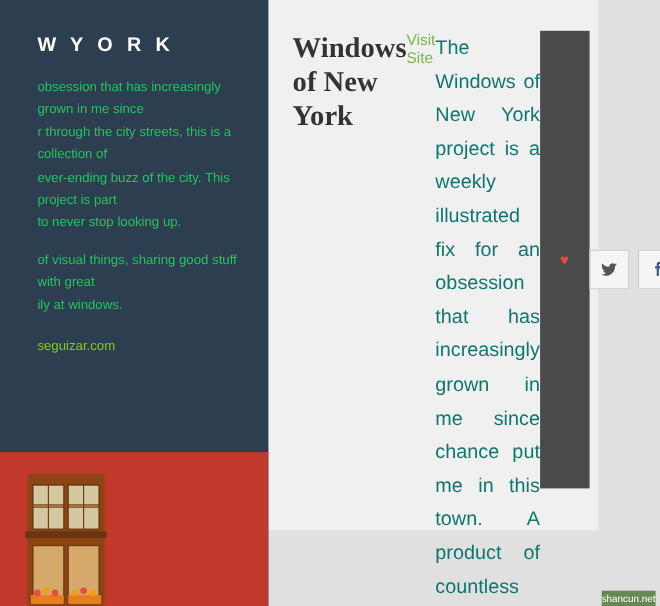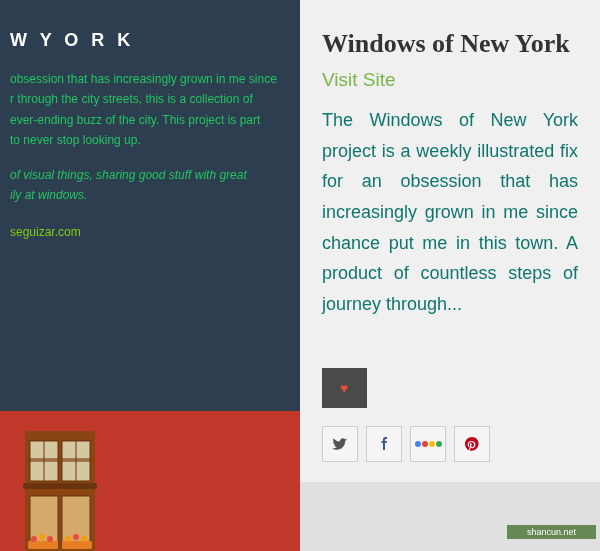--- a/index.html
+++ b/index.html
@@ -7,27 +7,28 @@
       background: #e0e0e0;
       font-family: Georgia, serif;
       width: 600px;
       height: 551px;
       overflow: hidden;
       display: flex;
     }
 
     
     .left-panel {
-      width: 300px;
+      width: 244px;
       height: 551px;
       background: #2c3e50;
       color: #ccc;
       position: relative;
       overflow: hidden;
       flex-shrink: 0;
+      padding-left: 24px;
     }
 
     .left-panel-content {
       padding: 30px 20px 20px 10px;
       position: relative;
       z-index: 2;
     }
 
     .left-title {
       color: #fff;
@@ -73,35 +74,35 @@
       z-index: 3;
     }
 
     
     .right-panel {
       width: 300px;
       height: 482px;
       background: #f0f0f0;
       padding: 28px 22px 20px 22px;
       display: flex;
-      flex-direction: column;
+      flex-direction: row;
     }
 
     .right-title {
       font-family: Georgia, serif;
       font-size: 26px;
       font-weight: bold;
       color: #333;
       line-height: 1.2;
       margin-bottom: 10px;
     }
 
     .visit-site-link {
       color: #7ab648;
-      font-size: 19px;
+      font-size: 14px;
       font-family: Arial, sans-serif;
       margin-bottom: 14px;
       cursor: pointer;
       text-decoration: none;
     }
 
     .description {
       font-size: 18px;
       color: #0f766e;
       line-height: 1.7;
@@ -155,41 +156,41 @@
     }
 
     .social-btn.twitter { color: #333; }
     .social-btn.facebook { color: #3b5998; }
     .social-btn.google { }
     .social-btn.pinterest { color: #bd081c; }
 
     
     .watermark {
       position: absolute;
-      bottom: 12px;
+      bottom: 0;
       right: 4px;
       background: rgba(80,120,60,0.85);
       color: #fff;
       font-size: 9px;
-      padding: 2px 20px;
+      padding: 2px 0;
       font-family: Arial, sans-serif;
       z-index: 100;
     }
   </style>
 </head>
 <body>
 
 <div class="left-panel">
   <div class="left-panel-content">
     <div class="left-title">W  Y O R K</div>
     <div class="left-desc" style="white-space:pre-line;">obsession that has increasingly grown in me since
 r through the city streets, this is a collection of
 ever-ending buzz of the city. This project is part
 to never stop looking up.</div>
-    <div class="left-desc" style="white-space:pre-line;font-style:italic;">of visual things, sharing good stuff with great
+    <div class="left-desc" style="white-space:pre-line;">of visual things, sharing good stuff with great
 ily at windows.</div>
     <div class="left-author">seguizar.com</div>
   </div>
 
   <div class="left-bottom-decoration"></div>
 
   <svg class="window-illustration" viewBox="0 0 80 130" xmlns="http://www.w3.org/2000/svg">
 
     <rect x="5" y="10" width="70" height="120" fill="#8b4513" rx="2"></rect>
 

